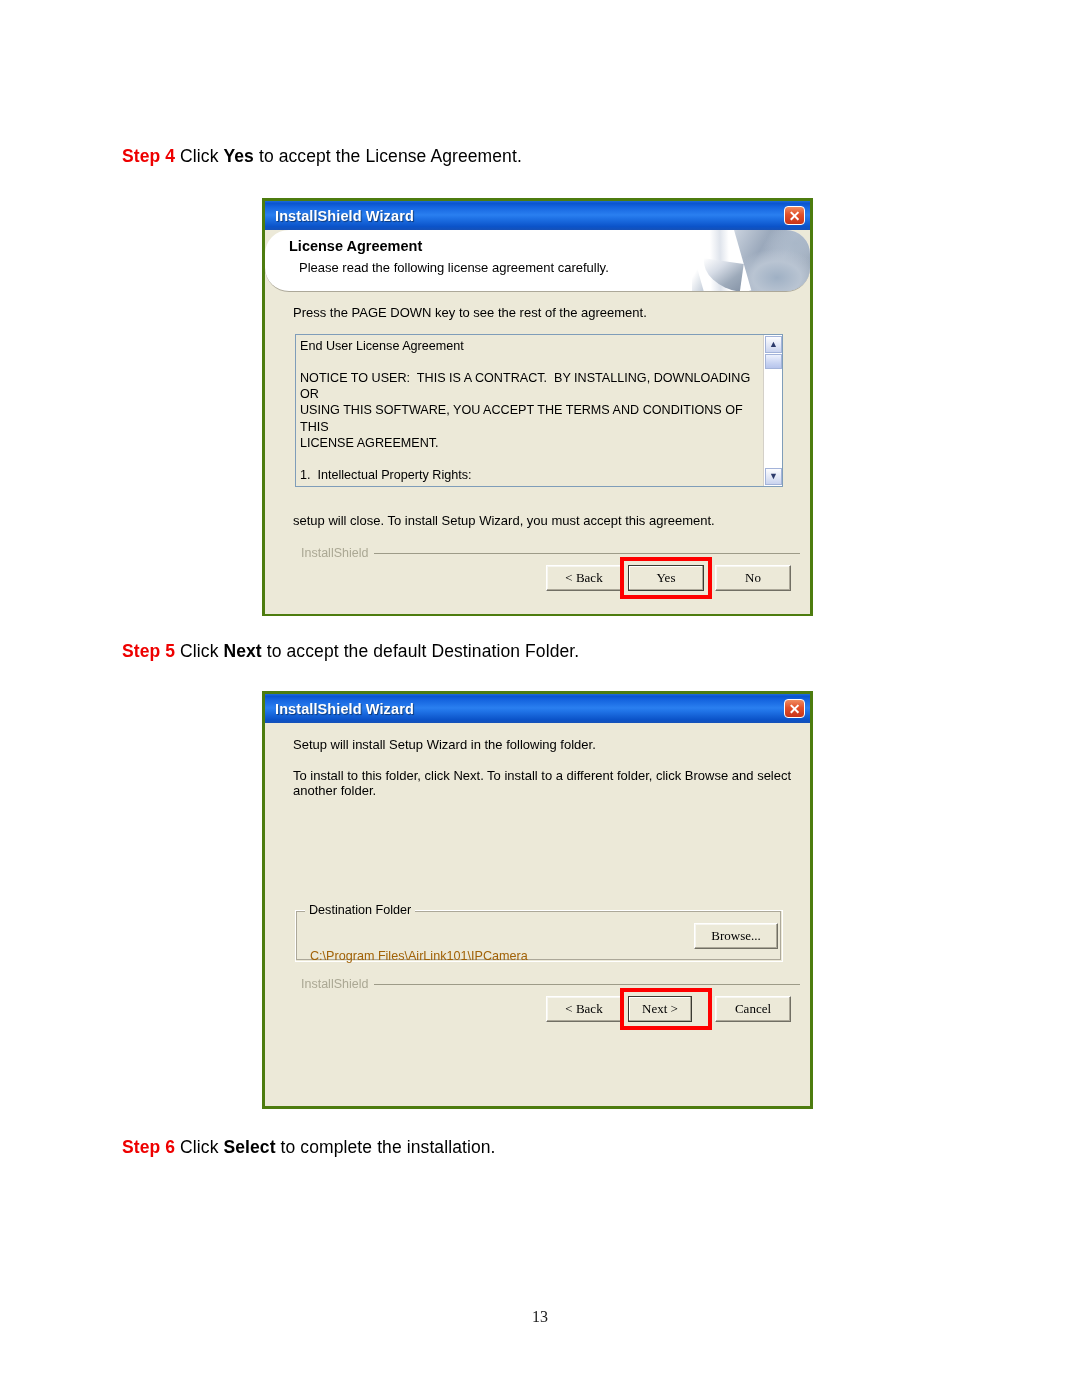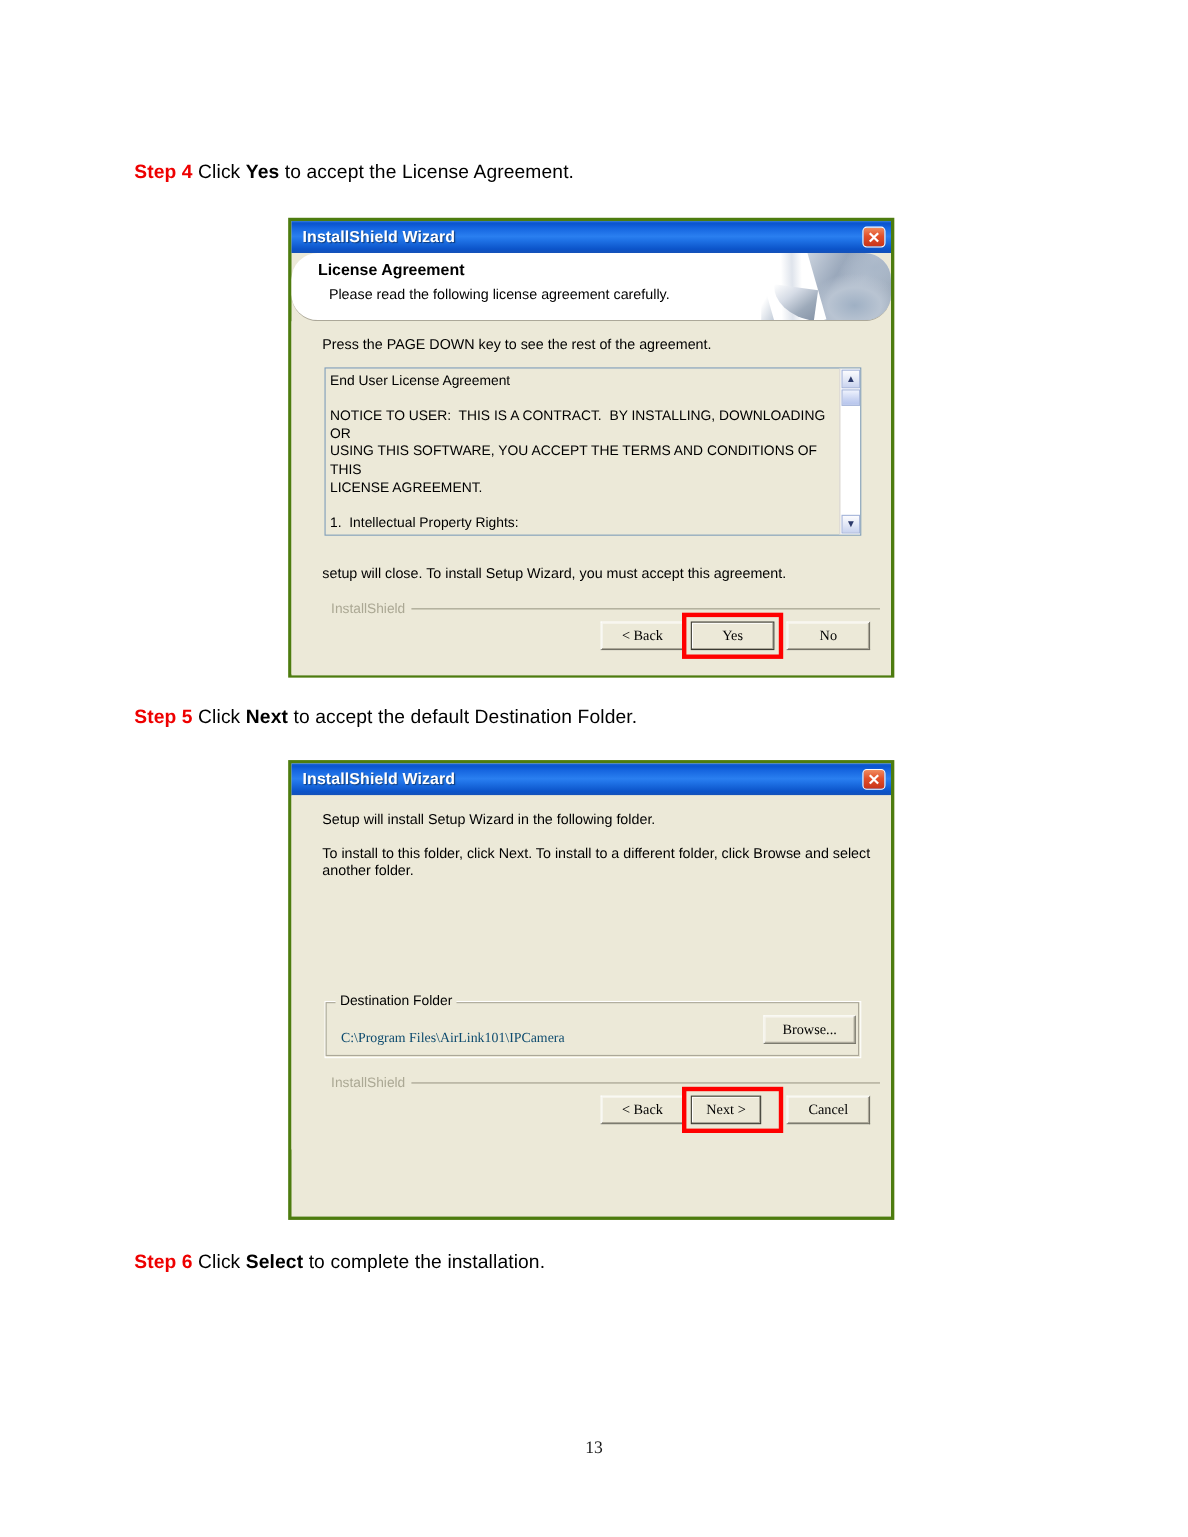--- a/index.html
+++ b/index.html
@@ -272,24 +272,23 @@
     left: 9px;
     top: -8px;
     background: #ece9d8;
     padding: 0 4px;
     font-size: 12.6px;
     color: #000000;
   }
   .gb-path {
     position: absolute;
     left: 14px;
-    top: 25px;
+    top: 38px;
     font-size: 12.6px;
-    color: #0c4a6e;
-    font-family: Liberation Serif, serif;
+    color: #a16207;
   }
 
   
   .page-number {
     position: absolute;
     left: 0;
     right: 0;
     top: 1308px;
     text-align: center;
     font-family: "Liberation Serif", serif;

